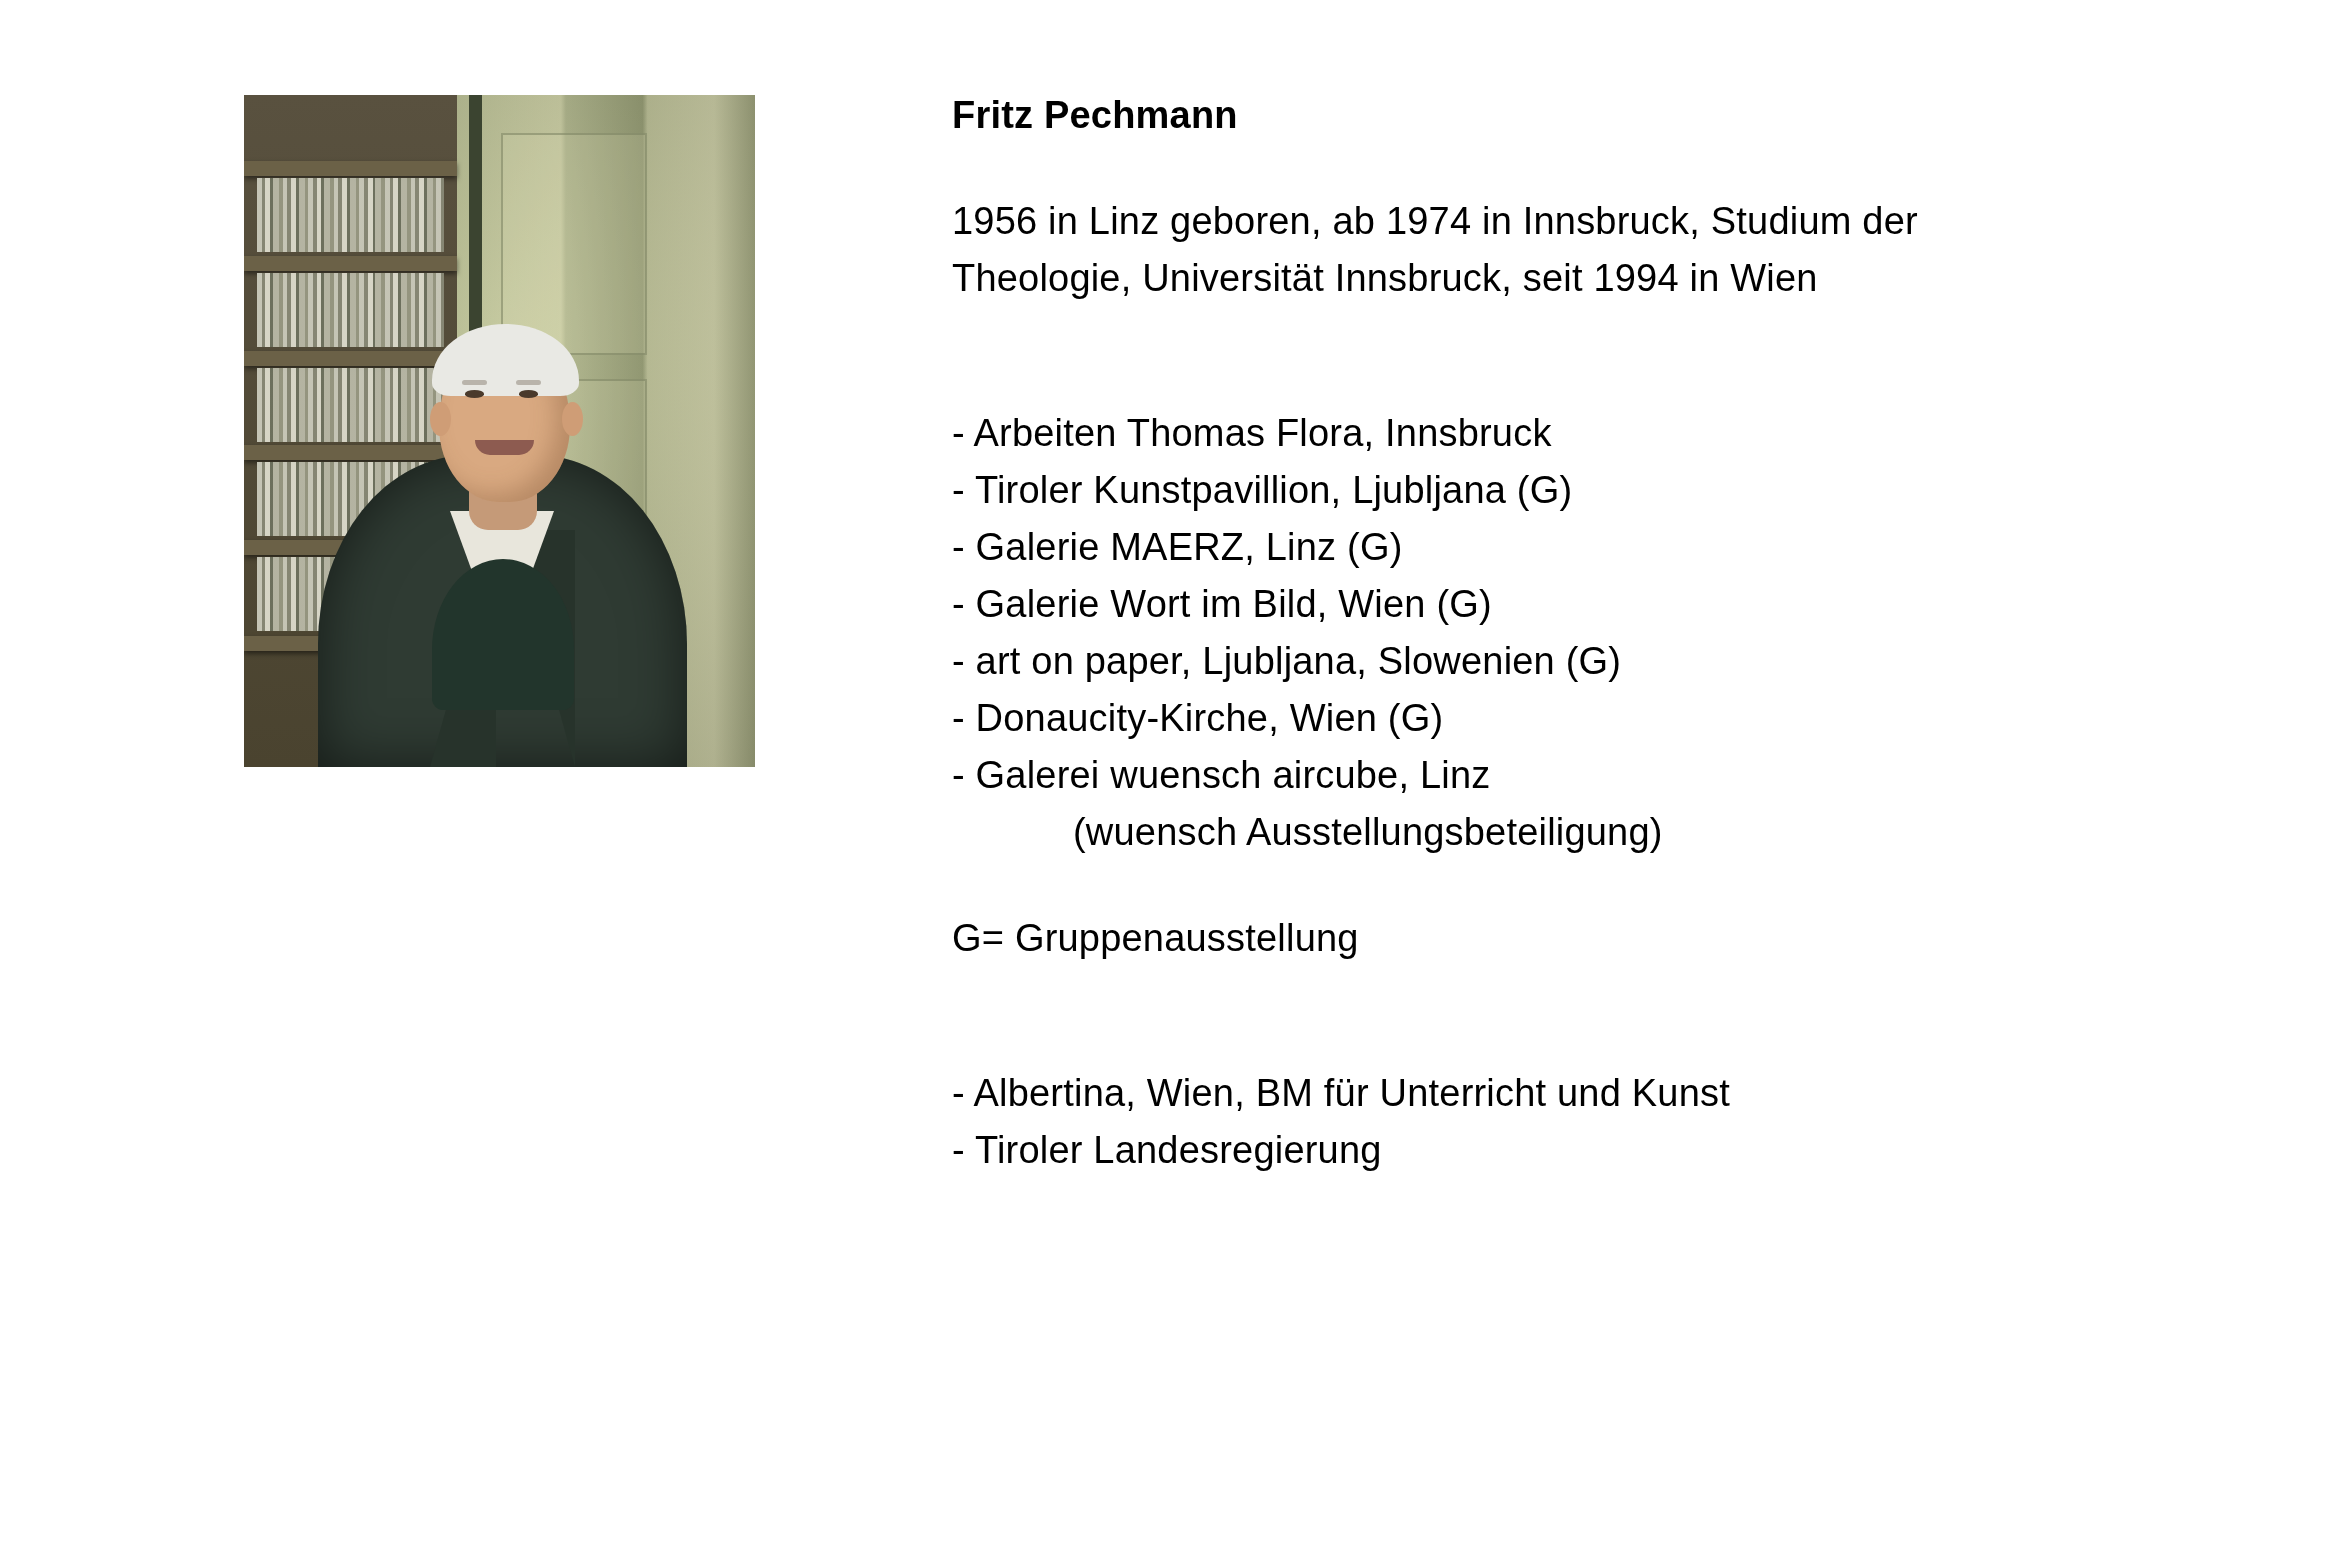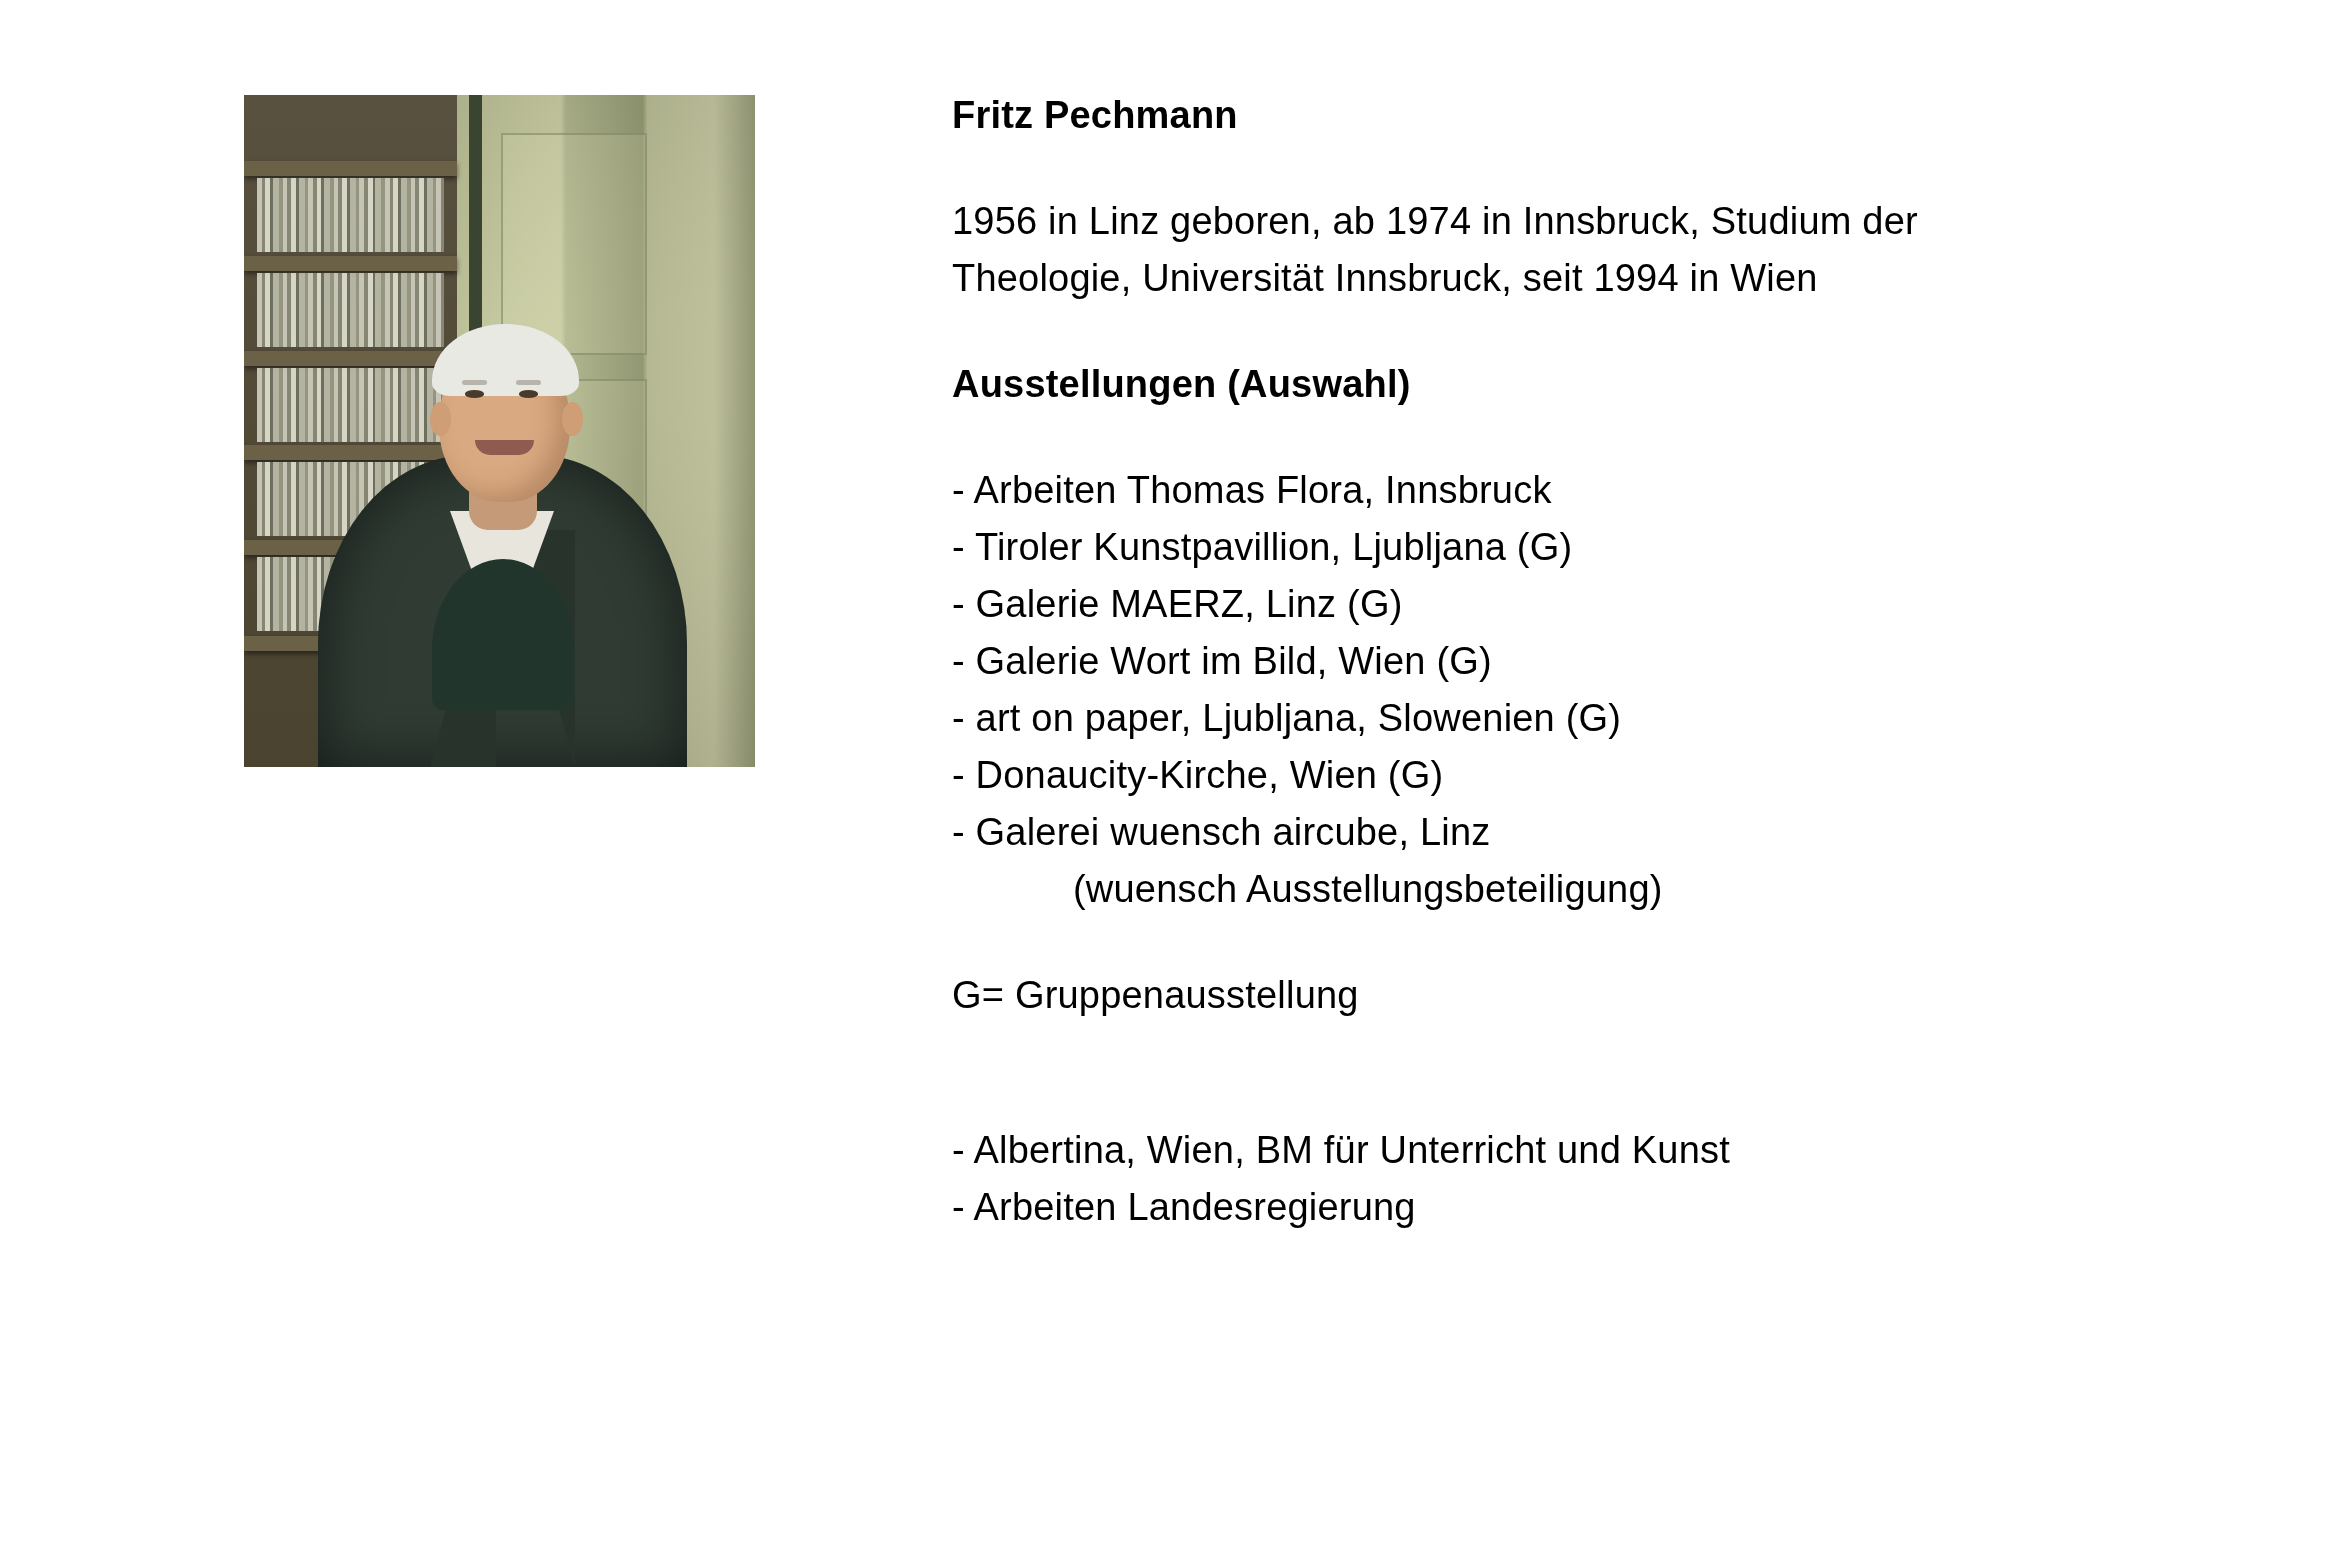--- a/index.html
+++ b/index.html
@@ -286,21 +286,20 @@
 
     <div class="line bold">Fritz Pechmann</div>
 
     <div class="gap-md"></div>
 
     <div class="line">1956 in Linz geboren, ab 1974 in Innsbruck, Studium der</div>
     <div class="line">Theologie, Universität Innsbruck, seit 1994 in Wien</div>
 
     <div class="gap-md"></div>
 
-    <div class="line bold">Ausstellungen (Auswahl)</div>
 
     <div class="gap-md"></div>
 
     <div class="line">- Arbeiten Thomas Flora, Innsbruck</div>
     <div class="line">- Tiroler Kunstpavillion, Ljubljana (G)</div>
     <div class="line">- Galerie MAERZ, Linz (G)</div>
     <div class="line">- Galerie Wort im Bild, Wien (G)</div>
     <div class="line">- art on paper, Ljubljana, Slowenien (G)</div>
     <div class="line">- Donaucity-Kirche, Wien (G)</div>
     <div class="line">- Galerei wuensch aircube, Linz</div>
@@ -309,17 +308,17 @@
     <div class="gap-md"></div>
 
     <div class="line">G= Gruppenausstellung</div>
 
     <div class="gap-md"></div>
 
 
     <div class="gap-md"></div>
 
     <div class="line">- Albertina, Wien, BM für Unterricht und Kunst</div>
-    <div class="line">- Arbeiten Landesregierung</div>
+    <div class="line">- Tiroler Landesregierung</div>
 
   </div>
 </div>
 
 
 </body></html>

